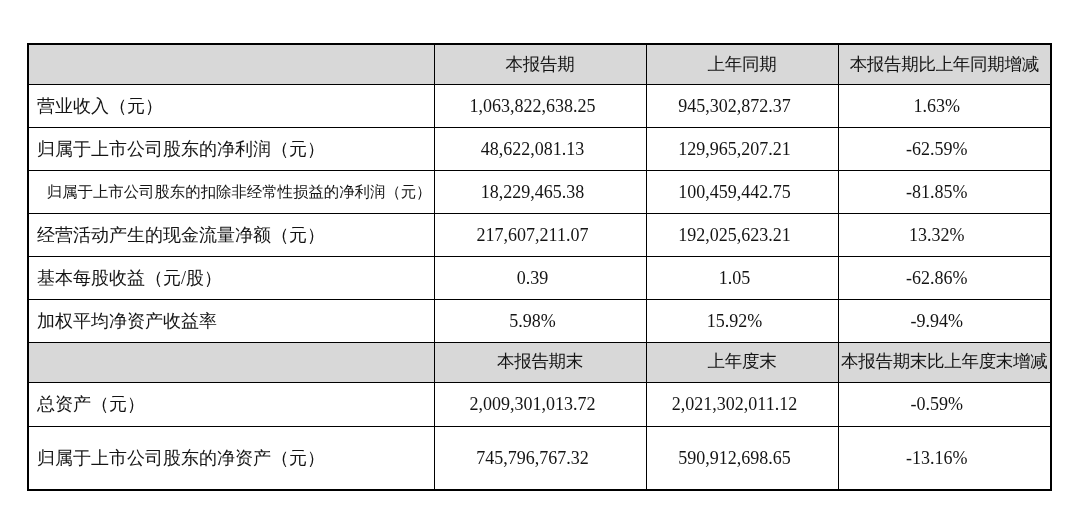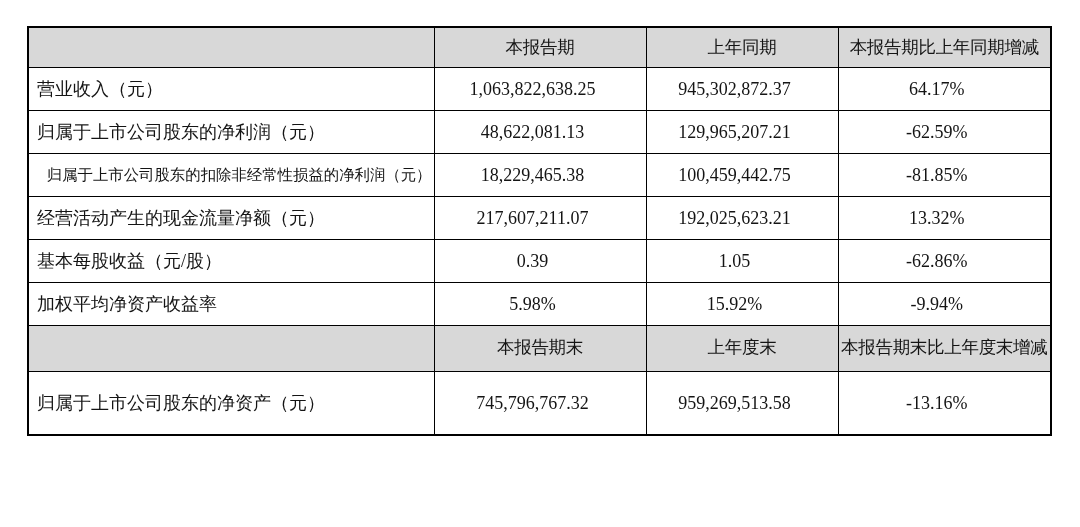--- a/index.html
+++ b/index.html
@@ -13,21 +13,21 @@
   body{
     width:1080px;height:527px;
     background:var(--page-bg);
     font-family:"Liberation Serif","DejaVu Serif",serif;
     color:var(--text);
     position:relative;
     overflow:hidden;
   }
   table.report{
     position:absolute;
-    left:27px;top:26px;
+    left:27px;top:43px;
     width:1023px;
     border-collapse:collapse;
     table-layout:fixed;
     border:2px solid var(--border);
   }
   col.c-label{width:406px;}
   col.c-current{width:212px;}
   col.c-prior{width:192px;}
   col.c-change{width:213px;}
   td{
@@ -39,21 +39,21 @@
     line-height:1;
     padding:0;
   }
   tr.ghead td{
     background:var(--header-bg);
     text-align:center;
     font-size:17.5px;
     height:40px;
     letter-spacing:-0.3px;
   }
-  tr.rh2 td{height:46px;}
+  tr.rh2 td{height:40px;}
   tr.rd td{height:43px;}
   tr.rd8 td{height:44px;}
   tr.rd9 td{height:64px;}
   td.lbl{
     text-align:left;
     padding-left:8px;
     padding-right:2px;
   }
   td.lbl.small{font-size:15.4px;text-align:right;}
   td.num{
@@ -77,21 +77,21 @@
       <td class="lbl"></td>
       <td>本报告期</td>
       <td>上年同期</td>
       <td>本报告期比上年同期增减</td>
     </tr>
 
     <tr class="rd">
       <td class="lbl">营业收入（元）</td>
       <td class="num">1,063,822,638.25</td>
       <td class="num">945,302,872.37</td>
-      <td class="num">64.17%</td>
+      <td class="num">1.63%</td>
     </tr>
 
     <tr class="rd">
       <td class="lbl">归属于上市公司股东的净利润（元）</td>
       <td class="num">48,622,081.13</td>
       <td class="num">129,965,207.21</td>
       <td class="num">-62.59%</td>
     </tr>
 
     <tr class="rd">
@@ -123,22 +123,28 @@
       <td class="num">-9.94%</td>
     </tr>
 
     <tr class="ghead rh2">
       <td class="lbl"></td>
       <td>本报告期末</td>
       <td>上年度末</td>
       <td>本报告期末比上年度末增减</td>
     </tr>
 
+    <tr class="rd8">
+      <td class="lbl">总资产（元）</td>
+      <td class="num">2,009,301,013.72</td>
+      <td class="num">2,021,302,011.12</td>
+      <td class="num">-0.59%</td>
+    </tr>
 
     <tr class="rd9">
       <td class="lbl">归属于上市公司股东的净资产（元）</td>
       <td class="num">745,796,767.32</td>
-      <td class="num">959,269,513.58</td>
+      <td class="num">590,912,698.65</td>
       <td class="num">-13.16%</td>
     </tr>
 
   </tbody>
 </table>
 
 </body></html>

